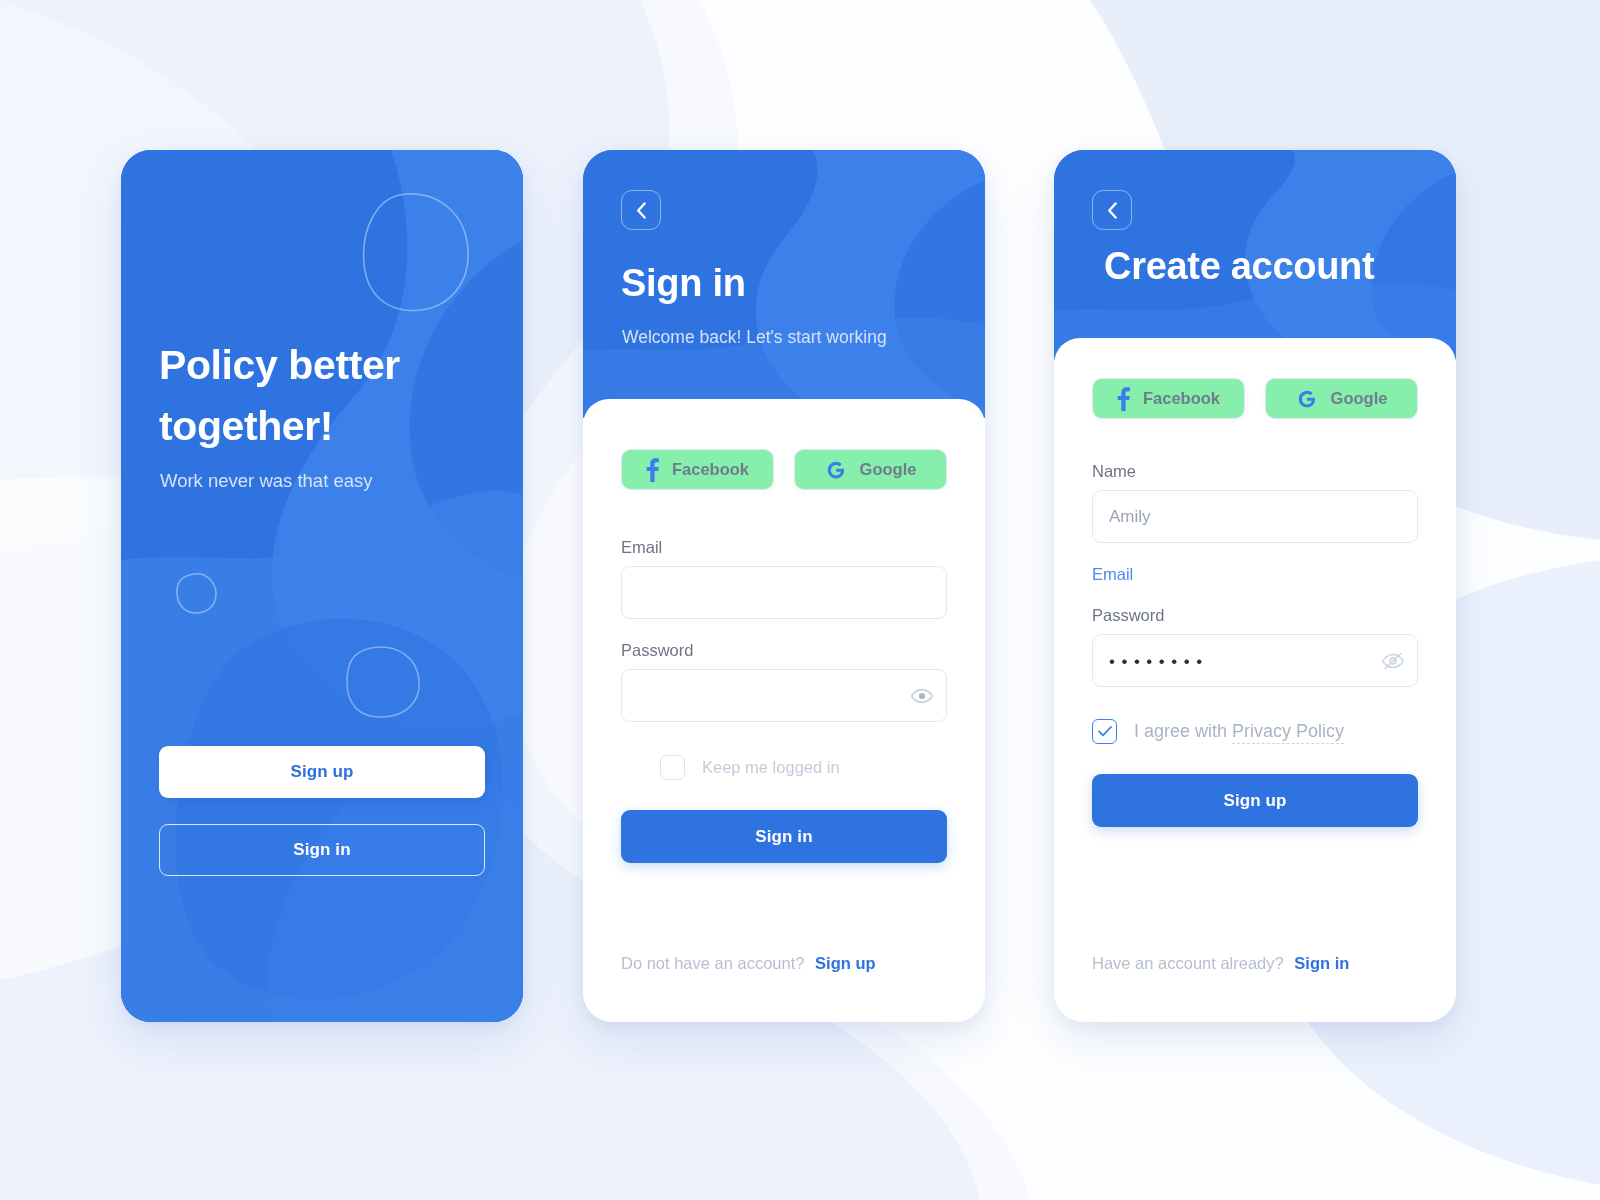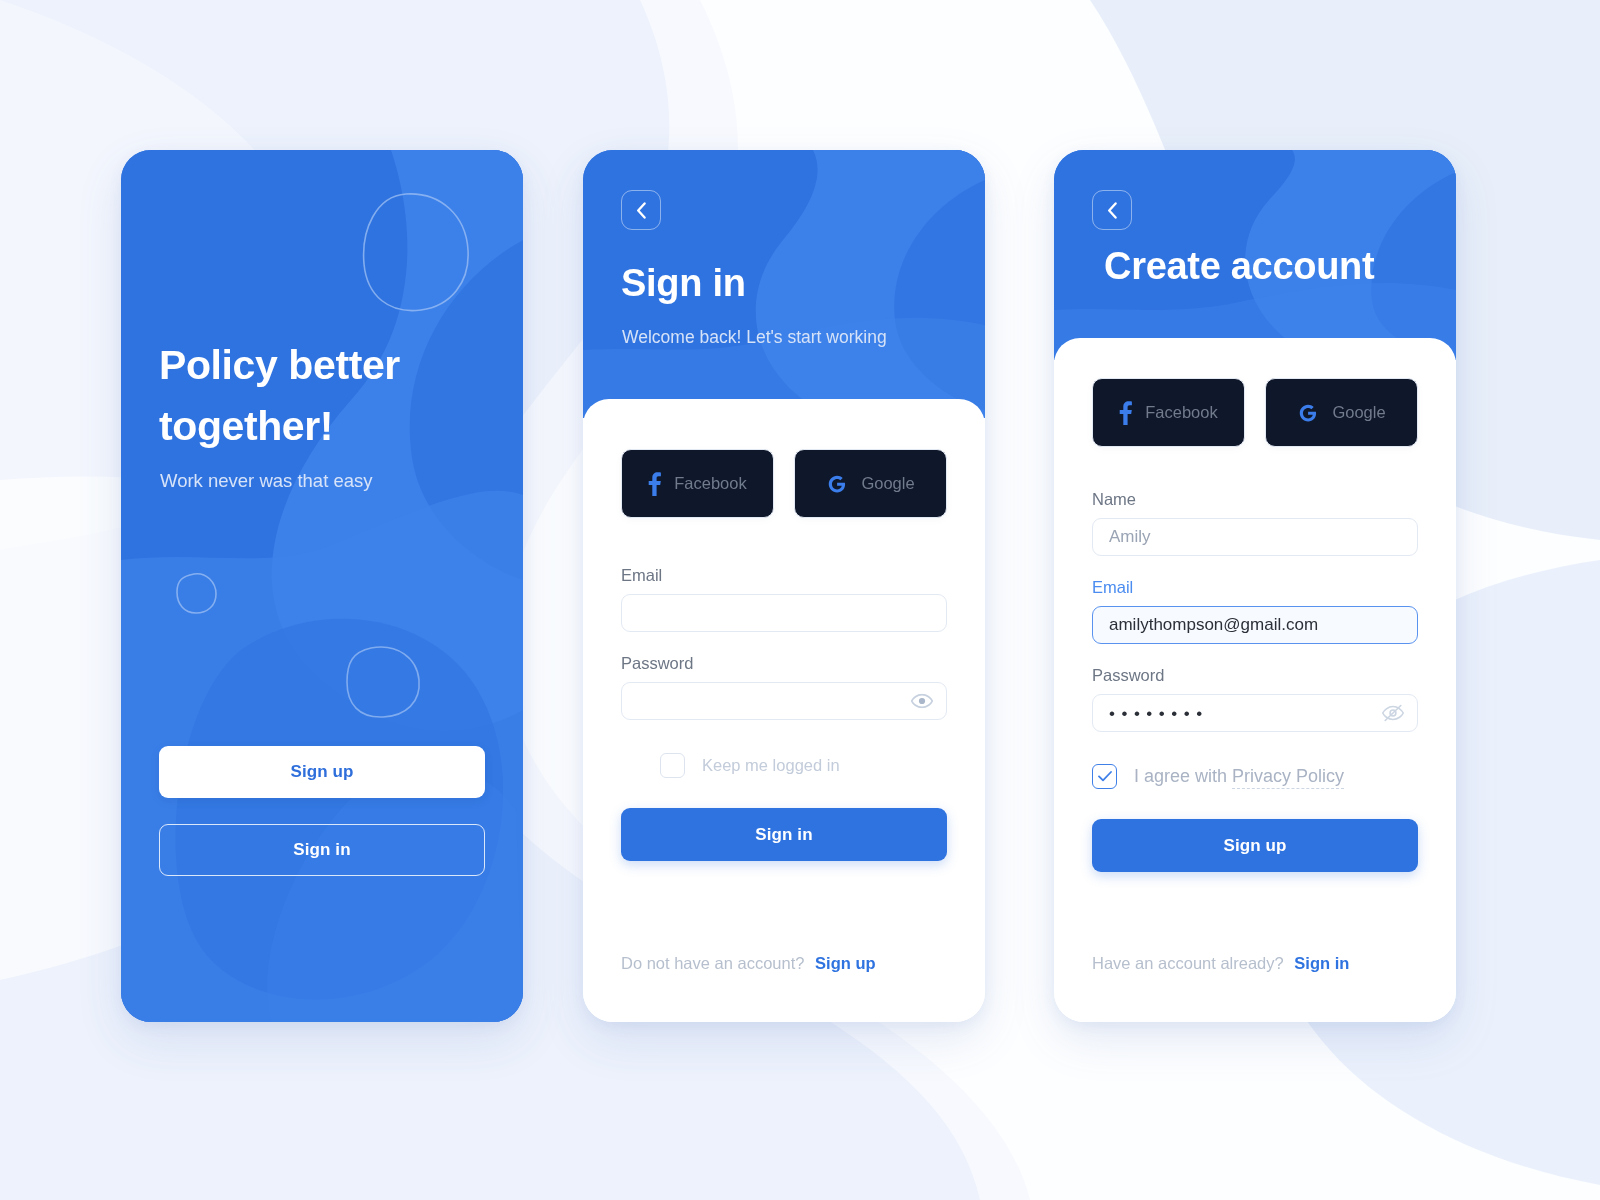--- a/index.html
+++ b/index.html
@@ -101,37 +101,38 @@
     z-index: 4;
   }
   #phone2 .sheet { top: 249px; }
   #phone3 .sheet { top: 188px; }
 
   .sheet-inner { position: absolute; left: 38px; right: 38px; top: 0; }
 
   
   .social-row { display: flex; gap: 20px; }
   .social-btn {
-    flex: 1; height: 69px; border-radius: 10px;
-    border: 1.3px solid #e3e9f3; background: #0f172a;
+    flex: 1; height: 41px; border-radius: 10px;
+    border: 1.3px solid #e3e9f3; background: #86efac;
     display: flex; align-items: center; justify-content: center; gap: 13px;
     cursor: pointer;
     box-shadow: 0 2px 6px rgba(90,120,180,0.05);
+    font-weight: bold;
   }
   .social-label { color: #707b8c; font-size: 16.5px; }
   .social-btn svg { display: block; }
 
   
   .field-label {
     font-size: 16.5px; color: #6d7685; margin-bottom: 9px; display: block;
   }
   .field-label.active { color: #4a8cf0; }
   .input-wrap { position: relative; }
   .text-input {
-    width: 100%; height: 38px; border-radius: 9px;
+    width: 100%; height: 53px; border-radius: 9px;
     border: 1.3px solid #e3e9f3; background: #fff;
     padding: 0 46px 0 16px; font-size: 17px; color: #2b2f38;
     font-family: "Liberation Sans", sans-serif; outline: none;
   }
   .text-input::placeholder { color: #9aa4b4; }
   .text-input.focused { border-color: #5a93ef; background: #f7faff; }
   .eye {
     position: absolute; right: 14px; top: 50%; transform: translateY(-50%);
     cursor: pointer; display: flex; align-items: center;
   }
@@ -347,23 +348,20 @@
 
         <div style="margin-top:43px;">
           <label class="field-label">Name</label>
           <div class="input-wrap">
             <input class="text-input" type="text" value="" placeholder="Amily" style="">
           </div>
         </div>
 
         <div style="margin-top:22px;">
           <label class="field-label active">Email</label>
-          <div class="input-wrap">
-            <input class="text-input focused" type="text" value="amilythompson@gmail.com" style="">
-          </div>
         </div>
 
         <div style="margin-top:22px;">
           <label class="field-label">Password</label>
           <div class="input-wrap">
             <input class="text-input" type="text" value="" readonly="" style="">
             <span class="dots">••••••••</span>
             <span class="eye">
               <svg width="22" height="17" viewBox="0 0 24 18" aria-hidden="true">
                 <path d="M12 2C6.5 2 2.2 6 0.8 9C2.2 12 6.5 16 12 16s9.8-4 11.2-7C21.8 6 17.5 2 12 2z" fill="none" stroke="#ccd5e2" stroke-width="1.7"></path>

